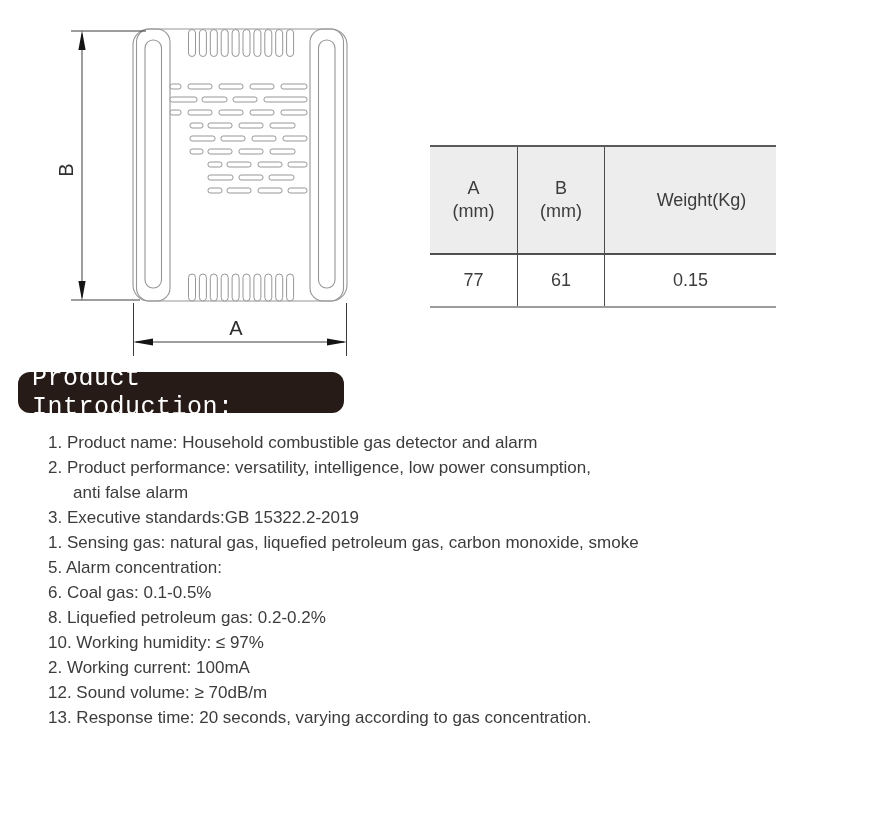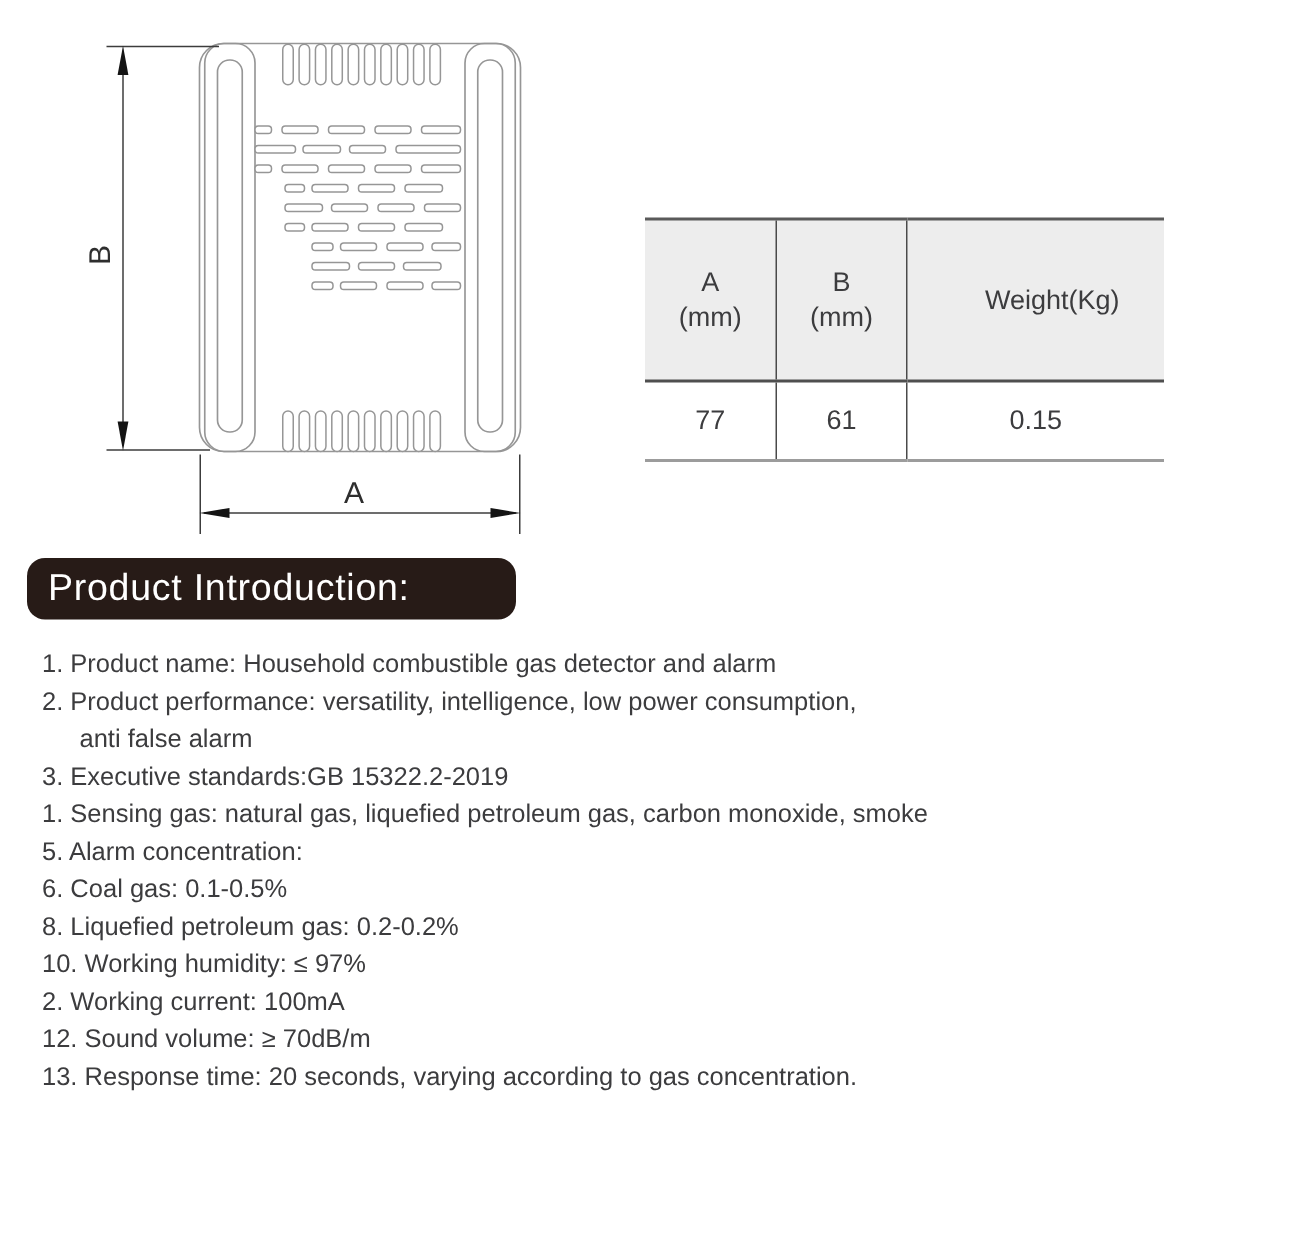--- a/index.html
+++ b/index.html
@@ -39,31 +39,31 @@
   table.dims .vdiv { border-right:1.5px solid #4a4a4a; }
   table.dims th div { line-height:23px; }
 
   
   .intro-header {
     position:absolute; left:18px; top:372px; width:326px; height:41px;
     background:var(--c-header-bg, #271b17);
     border-radius:12px; box-sizing:border-box;
     display:flex; align-items:center; padding-left:14px;
     color:var(--c-header-text, #ffffff);
-    font-family:Liberation Sans, sans-serif;
+    font-family:Liberation Mono, monospace;
     font-size:25px; letter-spacing:0.5px;
   }
 
   
   .spec-list {
     position:absolute; left:28px; top:430px; width:830px;
     font-size:17px; line-height:25px;
     color:var(--c-body-text, #3c3c3e);
   }
-  .spec-line { white-space:nowrap; }
+  .spec-line { white-space:nowrap;margin-left:20px; }
   .spec-line.indent { padding-left:25px; }
   .spec-line.gap { margin-top:6px; }
 </style>
 </head>
 <body>
 
 <div class="page">
 
   <svg class="diagram" width="400" height="365" viewBox="0 0 400 365">
 

